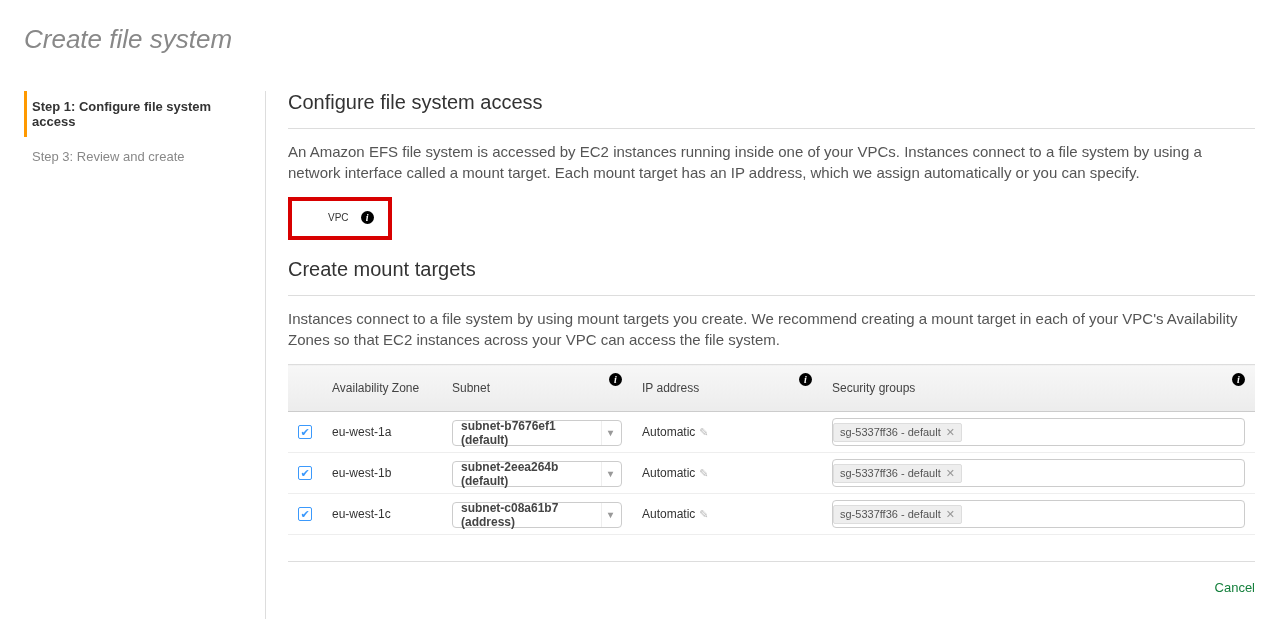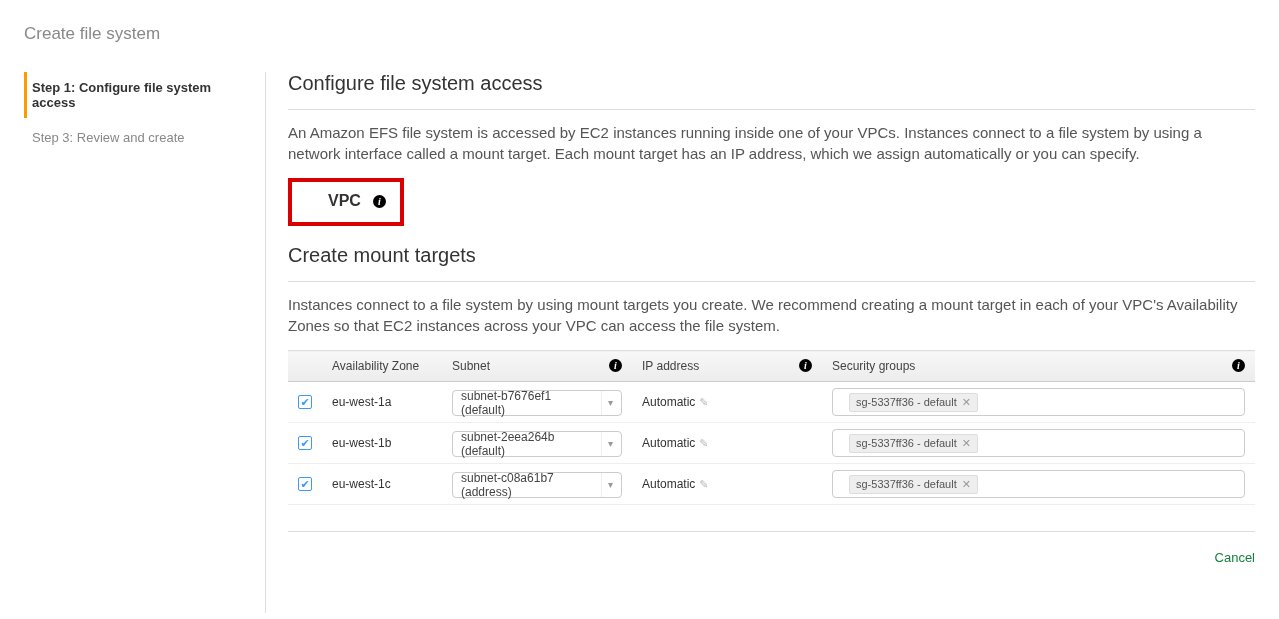--- a/index.html
+++ b/index.html
@@ -8,24 +8,25 @@
     font-family: "Helvetica Neue", Helvetica, Arial, sans-serif;
     font-size: 13px;
     color: #333;
     background: #fff;
     width: 1279px;
   }
   .page {
     padding: 24px 24px 0 24px;
   }
   .page-title {
-    font-size: 17px;
+    font-size: 26px;
     font-weight: 300;
     color: #888;
-    margin: 0 0 28px 0;
+    margin: 0 0 36px 0;
+    font-style: italic;
   }
   .layout {
     display: flex;
   }
   .sidebar {
     width: 242px;
     flex-shrink: 0;
     border-right: 1px solid #ddd;
     padding-right: 10px;
     min-height: 540px;
@@ -61,21 +62,21 @@
     margin: 0 0 14px 0;
   }
   .vpc-row {
     display: inline-flex;
     align-items: center;
     gap: 12px;
     padding: 10px 14px 12px 36px;
     border: 4px solid #d80000;
     margin-bottom: 18px;
   }
-  .vpc-label { font-weight: bold; font-size: 16px; }
+  .vpc-label { font-weight: normal; font-size: 10px; }
   .select {
     display: inline-flex;
     align-items: center;
     justify-content: space-between;
     border: 1px solid #ccc;
     border-radius: 4px;
     background: #fff;
     height: 26px;
     padding: 0 8px 0 8px;
     font-size: 12px;
@@ -102,38 +103,38 @@
     border-collapse: collapse;
     font-size: 12px;
   }
   table.mt thead th {
     background: linear-gradient(#f7f7f7,#ececec);
     border-top:1px solid #ddd;
     border-bottom:1px solid #ccc;
     text-align:left;
     font-weight:normal;
     color:#444;
-    padding: 8px 10px;
+    padding: 16px 10px;
     position:relative;
   }
   table.mt thead th .info-ic { position:absolute; right:10px; top:8px;}
   table.mt tbody td {
     border-bottom: 1px solid #eee;
     padding: 6px 10px;
     vertical-align: middle;
     height: 36px;
   }
   .chk {
     width:14px;height:14px;border:1px solid #3b99fc;border-radius:2px;
     display:inline-flex;align-items:center;justify-content:center;
     color:#3b99fc;font-size:11px;background:#fff;
   }
   .pencil { color:#bbb;font-size:11px;margin-left:4px;}
   .sg-box {
-    border:1px solid #ccc;border-radius:4px;padding:3px 16px;min-height:28px;
+    border:1px solid #ccc;border-radius:4px;padding:3px 0;min-height:28px;
     display:flex;align-items:center;gap:4px;width: 100%;
   }
   .tag {
     background:#eee;border:1px solid #ddd;border-radius:2px;
     padding:2px 6px;font-size:11px;color:#555;display:inline-flex;align-items:center;gap:5px;
   }
   .tag .x{color:#999;cursor:pointer;font-size:11px;}
   .footer {
     border-top:1px solid #ddd;
     margin-top: 26px;
@@ -144,21 +145,21 @@
   .next-wrap{
     border:4px solid #d80000;padding:8px 14px 10px 14px;
   }
   .btn-primary{
     background: linear-gradient(#3f8ed8,#2d6fb4);
     border:1px solid #1e5a99;color:#fff;font-size:13px;
     padding:5px 12px;border-radius:3px;cursor:pointer;font-weight:bold;
   }
   .col-chk{width:34px;}
   .col-az{width:120px;}
-  .col-subnet{width:190px;}
+  .col-subnet{width:190px;font-weight:bold;}
   .col-ip{width:190px;}
 </style>
 </head>
 <body>
 
 <div class="page">
   <h1 class="page-title">Create file system</h1>
 
   <div class="layout">
 

